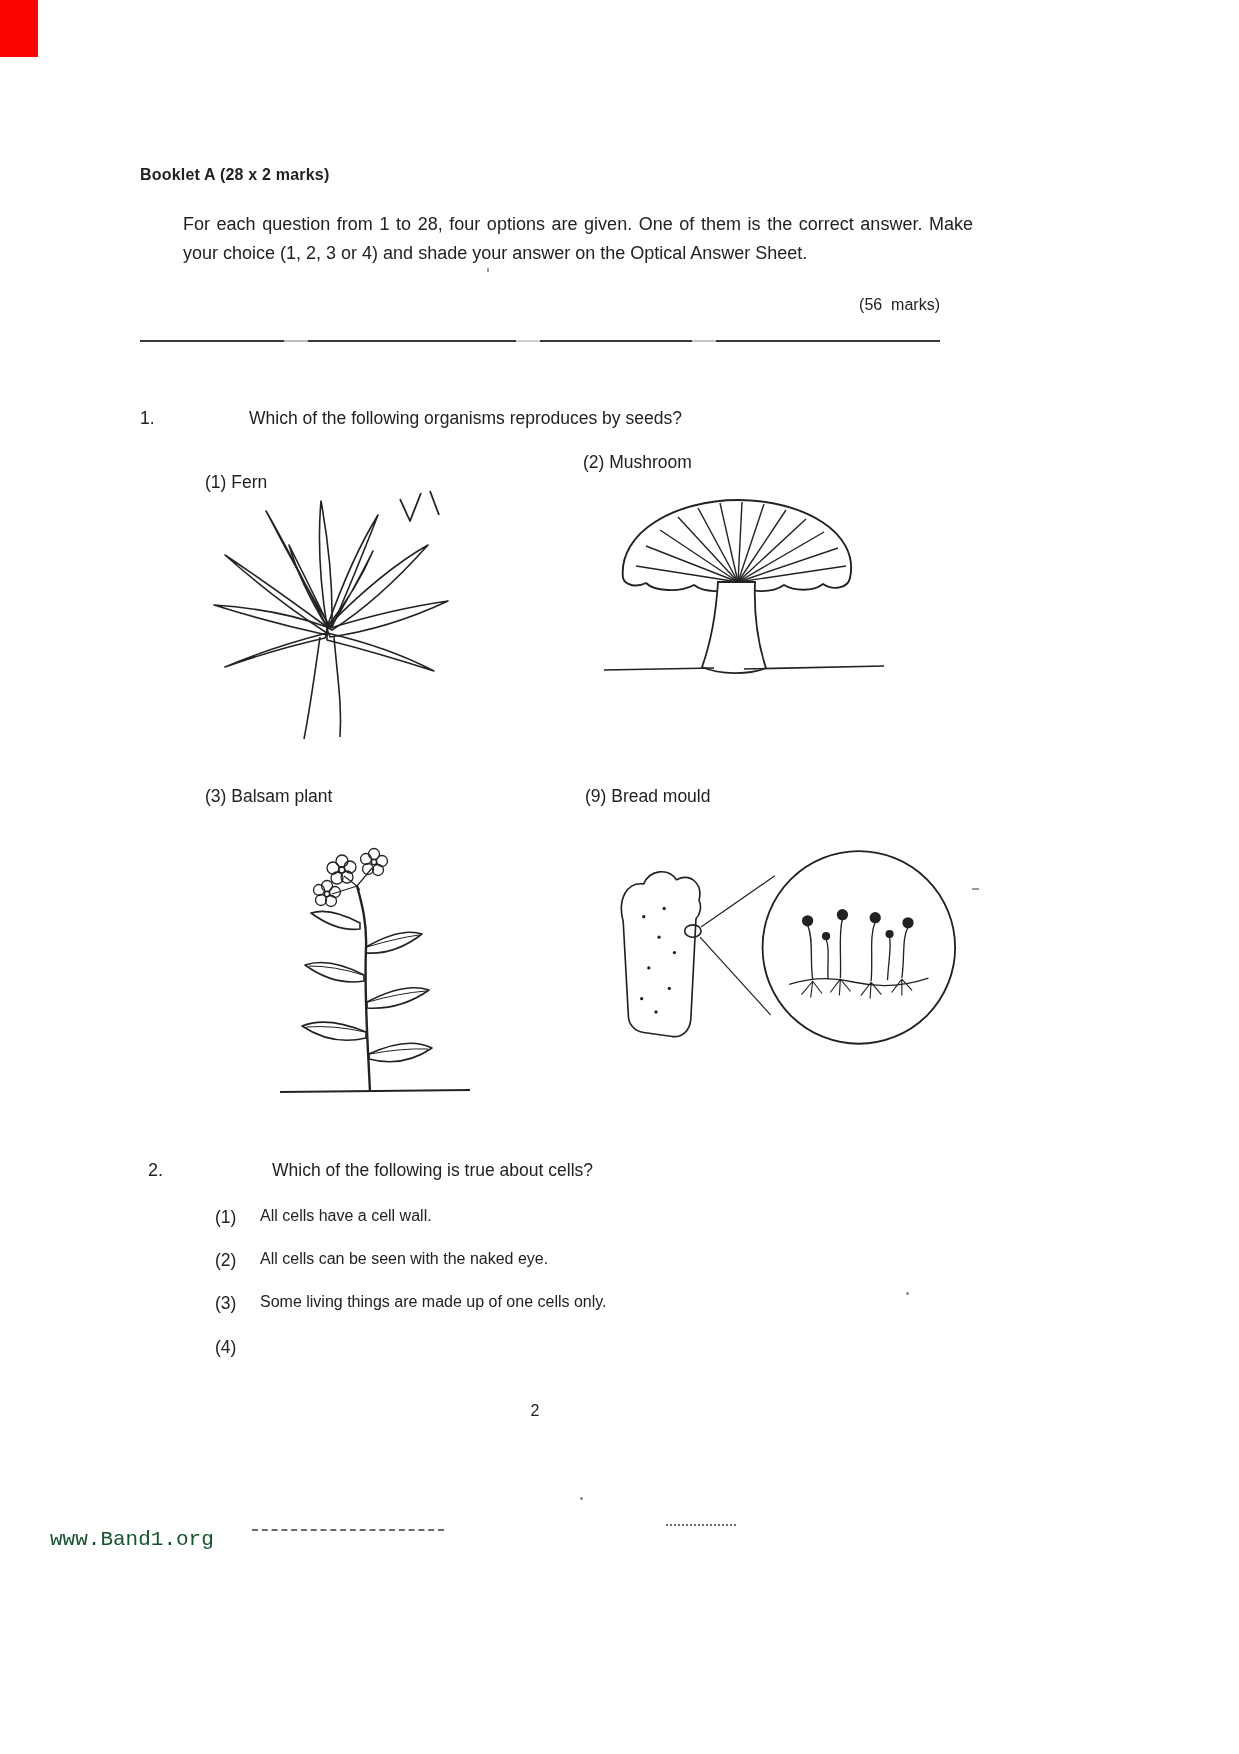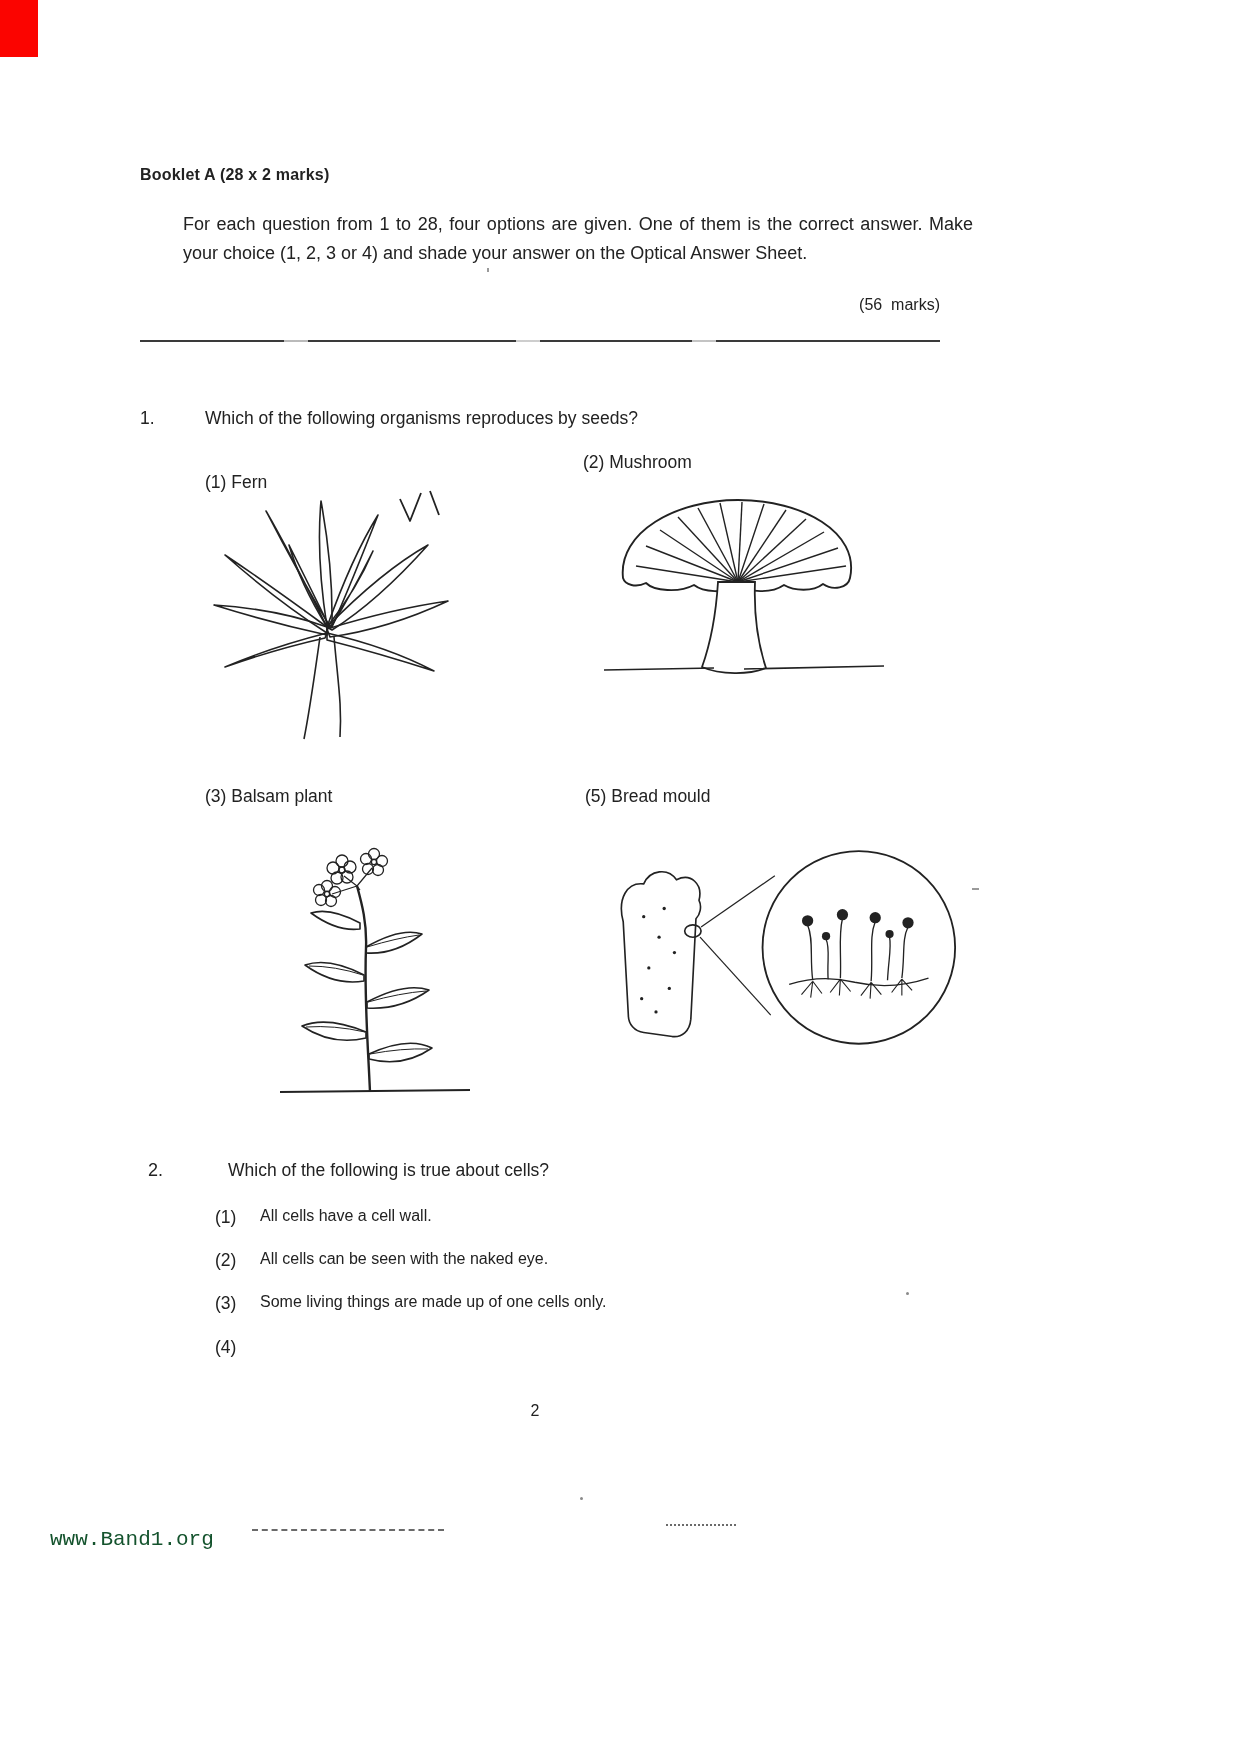--- a/index.html
+++ b/index.html
@@ -57,20 +57,21 @@
       #3a3a3a 50% 69%, rgba(58,58,58,.3) 69% 72%,
       #3a3a3a 72% 100%);
   }
   .q-num {
     position: absolute;
     font-size: 17.5px;
   }
   .q-text {
     position: absolute;
     font-size: 17.5px;
+    margin-left: 44px;
   }
   .opt-label {
     position: absolute;
     font-size: 17.5px;
   }
   .figure {
     position: absolute;
   }
   .figure svg { display: block; }
   .q2-opt-label {
@@ -186,21 +187,21 @@
                C173,106 151,104 141,98 C127,106 105,104 96,97
                C81,105 56,103 48,95 C38,100 27,97 25,90 Z" fill="none" stroke="#222" stroke-width="1.9" stroke-linejoin="round"></path>
 
       <path d="M120,94 C118,126 113,154 104,179 C122,187 152,187 168,180 C158,150 156,120 157,94 Z" fill="#ffffff" stroke="#222" stroke-width="1.8"></path>
 
       <path d="M6,182 L116,180 M146,181 L286,178" fill="none" stroke="#222" stroke-width="1.6"></path>
     </svg>
   </div>
 
   <div class="opt-label" style="left:205px; top:786px;">(3) Balsam plant</div>
-  <div class="opt-label" style="left:585px; top:786px;">(5) Bread mould</div>
+  <div class="opt-label" style="left:585px; top:786px;">(9) Bread mould</div>
 
   <div class="figure" style="left:242px; top:828px;">
     <svg width="250" height="272" viewBox="0 0 250 272">
       <g fill="none" stroke="#222" stroke-width="1.6" stroke-linejoin="round">
 
         <path d="M128,264 C126,218 122,168 124,120 C125,95 120,76 115,58" stroke-width="2.4"></path>
 
         <path d="M38,264 L228,262" stroke-width="1.8"></path>
 
         <path d="M127,226 Q166,208 190,220 Q161,240 127,231 Z"></path>

